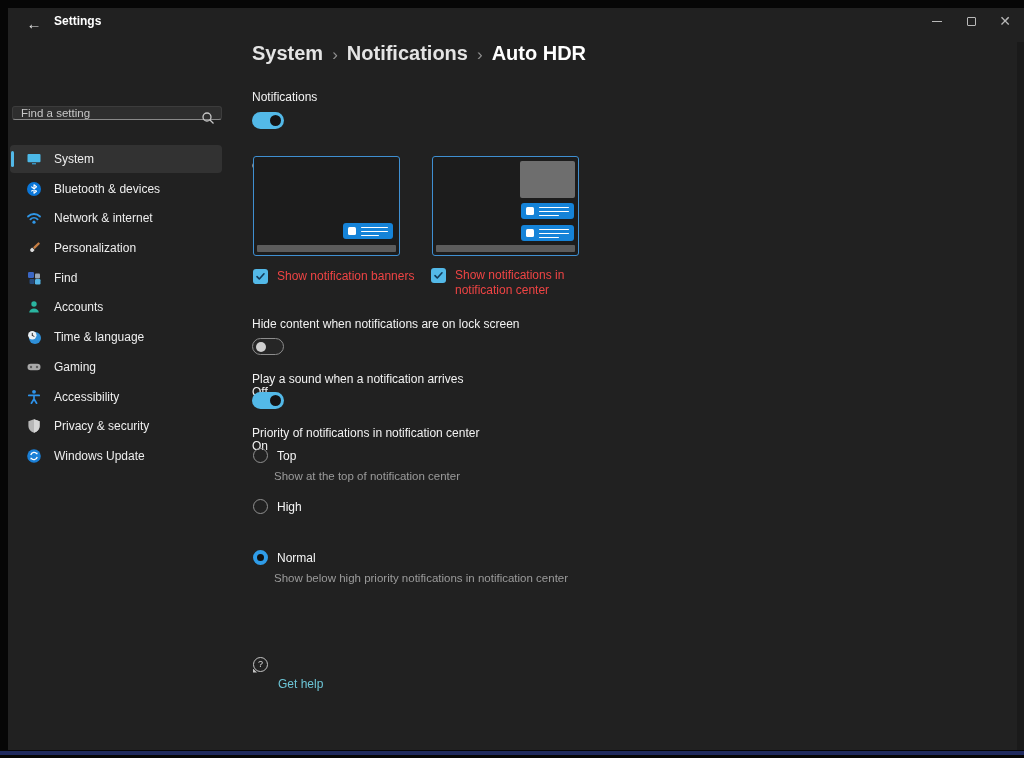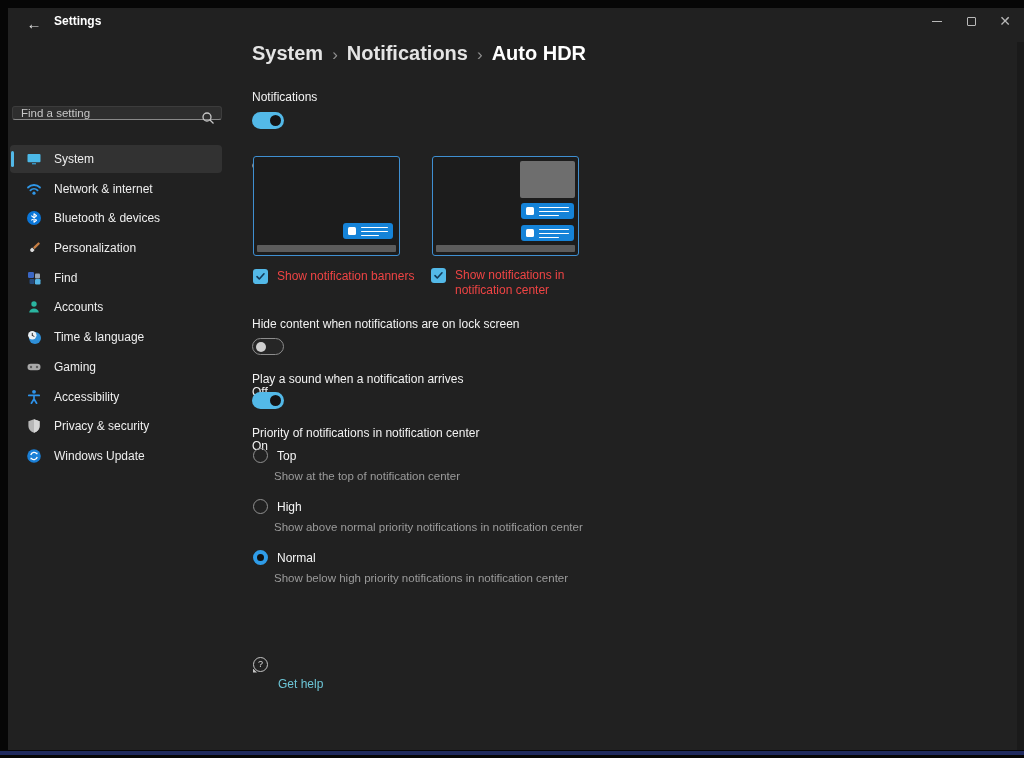--- a/index.html
+++ b/index.html
@@ -123,32 +123,32 @@
     <div class="nav-item selected">
       <span class="acc"></span>
       <svg class="nav-ic" viewBox="0 0 16 16">
         <rect x="1.5" y="3" width="13" height="8.2" rx="1" fill="#4cb9e8"></rect>
         <rect x="6" y="12" width="4" height="1.4" fill="#3694c2"></rect>
       </svg>
       <span class="nav-label">System</span>
     </div>
     <div class="nav-item">
       <svg class="nav-ic" viewBox="0 0 16 16">
+        <circle cx="8" cy="8" r="7" fill="#0a76d8"></circle>
+        <path d="M5.3 5.6 L10.5 10.2 L8 12.2 L8 3.8 L10.5 5.8 L5.3 10.4" fill="none" stroke="#fff" stroke-width="1.1" stroke-linejoin="round"></path>
+      </svg>
+      <span class="nav-label">Bluetooth &amp; devices</span>
+    </div>
+    <div class="nav-item">
+      <svg class="nav-ic" viewBox="0 0 16 16">
         <path d="M2 6.5 A8.5 8.5 0 0 1 14 6.5" fill="none" stroke="#2f97e8" stroke-width="1.8" stroke-linecap="round"></path>
         <path d="M4.4 9.3 A5.2 5.2 0 0 1 11.6 9.3" fill="none" stroke="#2f97e8" stroke-width="1.8" stroke-linecap="round"></path>
         <circle cx="8" cy="12.2" r="1.6" fill="#2f97e8"></circle>
       </svg>
       <span class="nav-label">Network &amp; internet</span>
-    </div>
-    <div class="nav-item">
-      <svg class="nav-ic" viewBox="0 0 16 16">
-        <circle cx="8" cy="8" r="7" fill="#0a76d8"></circle>
-        <path d="M5.3 5.6 L10.5 10.2 L8 12.2 L8 3.8 L10.5 5.8 L5.3 10.4" fill="none" stroke="#fff" stroke-width="1.1" stroke-linejoin="round"></path>
-      </svg>
-      <span class="nav-label">Bluetooth &amp; devices</span>
     </div>
     <div class="nav-item">
       <svg class="nav-ic" viewBox="0 0 16 16">
         <g transform="rotate(45 8 8)">
           <rect x="6.9" y="0.5" width="2.4" height="8" rx="1" fill="#c77f45"></rect>
           <path d="M6.3 9 h3.6 v2.6 q-1.8 2.4 -3.6 0 z" fill="#dddddd"></path>
         </g>
       </svg>
       <span class="nav-label">Personalization</span>
     </div>
@@ -297,21 +297,20 @@
   <div class="radio-row" style="left:245px; top:440px;">
     <span class="radio"></span>
     <span class="radio-label">Top</span>
   </div>
   <div class="desc" style="left:266px; top:462px;">Show at the top of notification center</div>
 
   <div class="radio-row" style="left:245px; top:491px;">
     <span class="radio"></span>
     <span class="radio-label">High</span>
   </div>
-  <div class="desc" style="left:266px; top:513px;">Show above normal priority notifications in notification center</div>
 
   <div class="radio-row" style="left:245px; top:542px;">
     <span class="radio sel"></span>
     <span class="radio-label">Normal</span>
   </div>
   <div class="desc" style="left:266px; top:564px;">Show below high priority notifications in notification center</div>
 
   <div class="get-help">
     <span class="help-ic">?</span>
     <a class="get-help-link">Get help</a>

